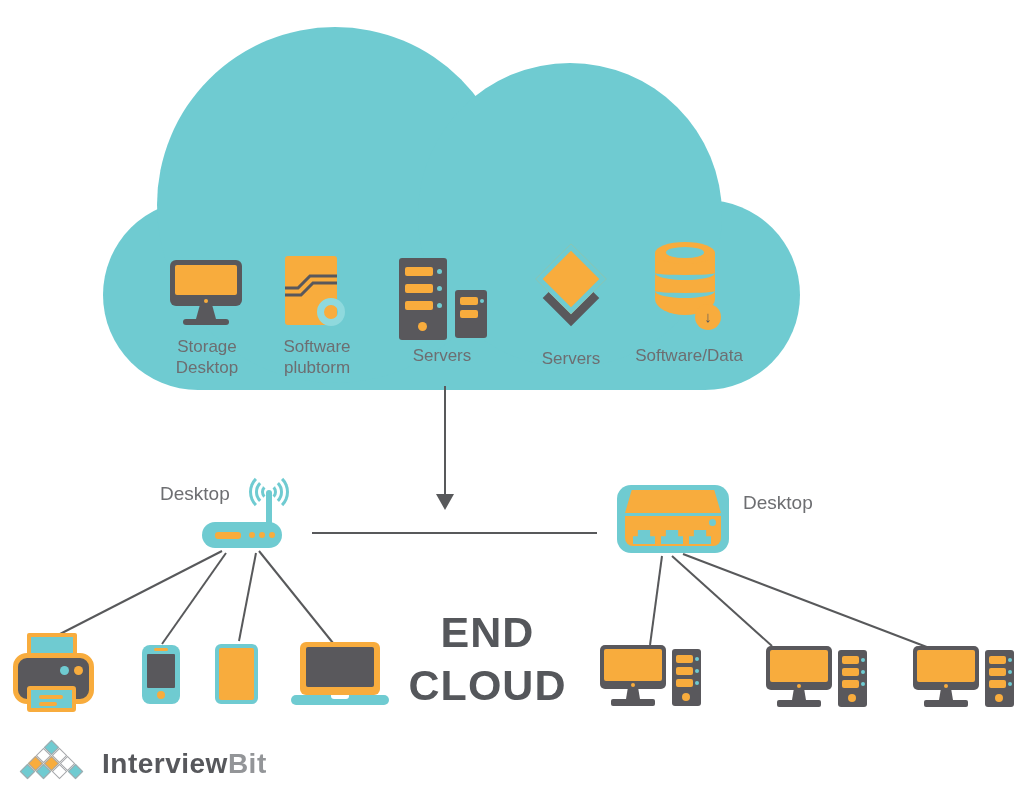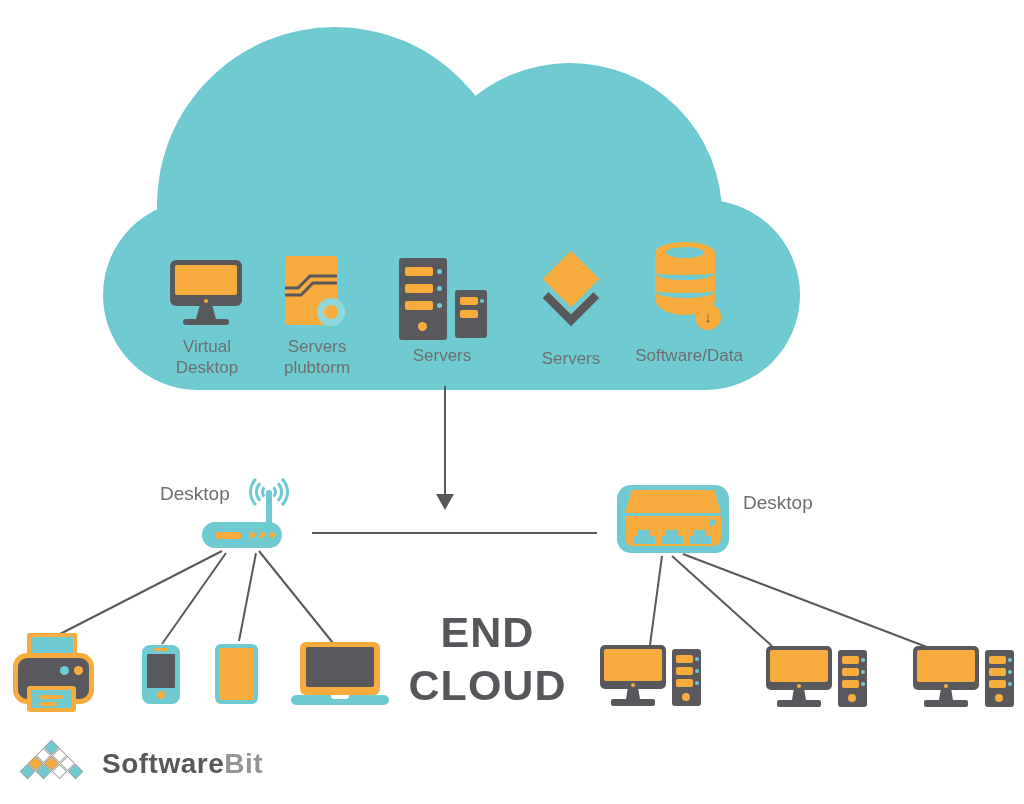--- a/index.html
+++ b/index.html
@@ -179,31 +179,31 @@
   </svg>
 
   <div id="vd">
     <div class="frame">
       <div class="screen"></div>
       <div class="dot"></div>
     </div>
     <div class="neck"></div>
     <div class="base"></div>
   </div>
-  <div class="icon-label" id="label-virtual-desktop">Virtual Desktop</div>
+  <div class="icon-label" id="label-virtual-desktop">Storage Desktop</div>
 
   <div id="sw">
     <div class="box"></div>
     <svg width="64" height="72">
       <polyline points="0,32 13,32 25,20 52,20" stroke="#59585C" stroke-width="3" fill="none"></polyline>
       <polyline points="0,39 16,39 28,27 52,27" stroke="#59585C" stroke-width="3" fill="none"></polyline>
     </svg>
     <div class="ring"></div>
   </div>
-  <div class="icon-label" id="label-software">Servers plubtorm</div>
+  <div class="icon-label" id="label-software">Software plubtorm</div>
 
   <div id="sv">
     <div class="tower big">
       <div class="slot" style="left:6px;top:9px;width:28px;height:9px"></div>
       <div class="slot" style="left:6px;top:26px;width:28px;height:9px"></div>
       <div class="slot" style="left:6px;top:43px;width:28px;height:9px"></div>
       <div class="tdot" style="left:38px;top:11px;width:5px;height:5px"></div>
       <div class="tdot" style="left:38px;top:28px;width:5px;height:5px"></div>
       <div class="tdot" style="left:38px;top:45px;width:5px;height:5px"></div>
       <div class="odot" style="left:19px;top:64px;width:9px;height:9px"></div>
@@ -349,17 +349,17 @@
         <div class="diamond dm-white" style="left: 34px; top: 8px;"></div>
         <div class="diamond dm-orange" style="left: 10px; top: 16px;"></div>
         <div class="diamond dm-orange" style="left: 26px; top: 16px;"></div>
         <div class="diamond dm-white" style="left: 42px; top: 16px;"></div>
         <div class="diamond dm-teal" style="left: 2px; top: 24px;"></div>
         <div class="diamond dm-teal" style="left: 18px; top: 24px;"></div>
         <div class="diamond dm-white" style="left: 34px; top: 24px;"></div>
         <div class="diamond dm-teal" style="left: 50px; top: 24px;"></div>
       </div>
     <div id="logo-text">
-      <span class="lt1">Software</span><span class="lt2">Bit</span>
+      <span class="lt1">Interview</span><span class="lt2">Bit</span>
     </div>
   </div>
 
 </div>
 
 </body></html>

